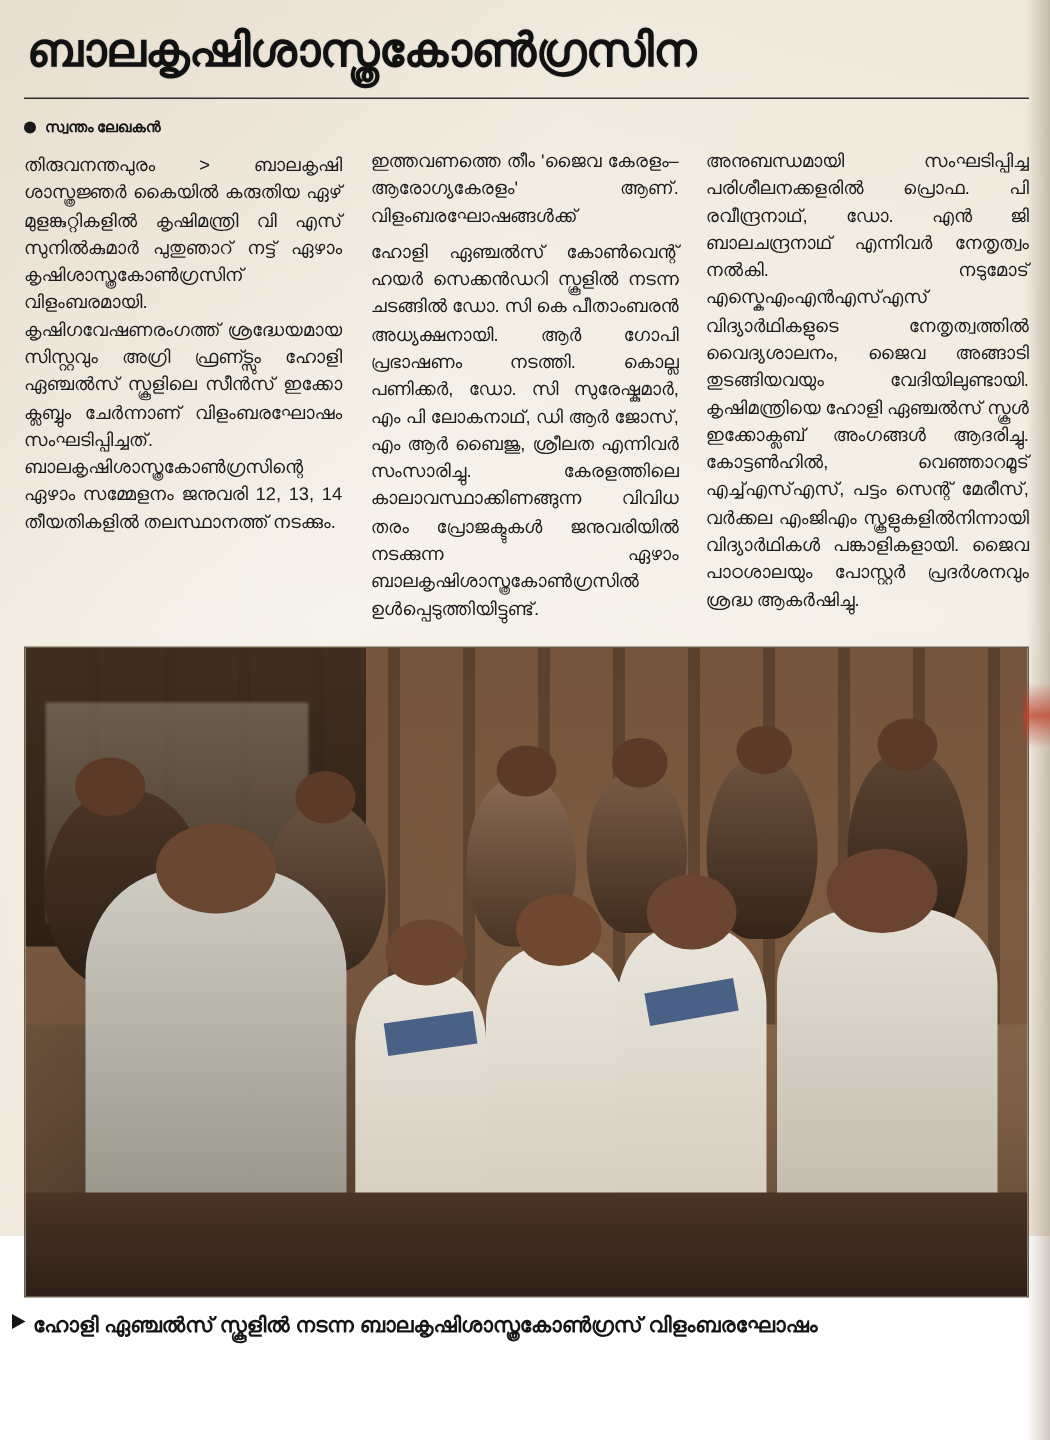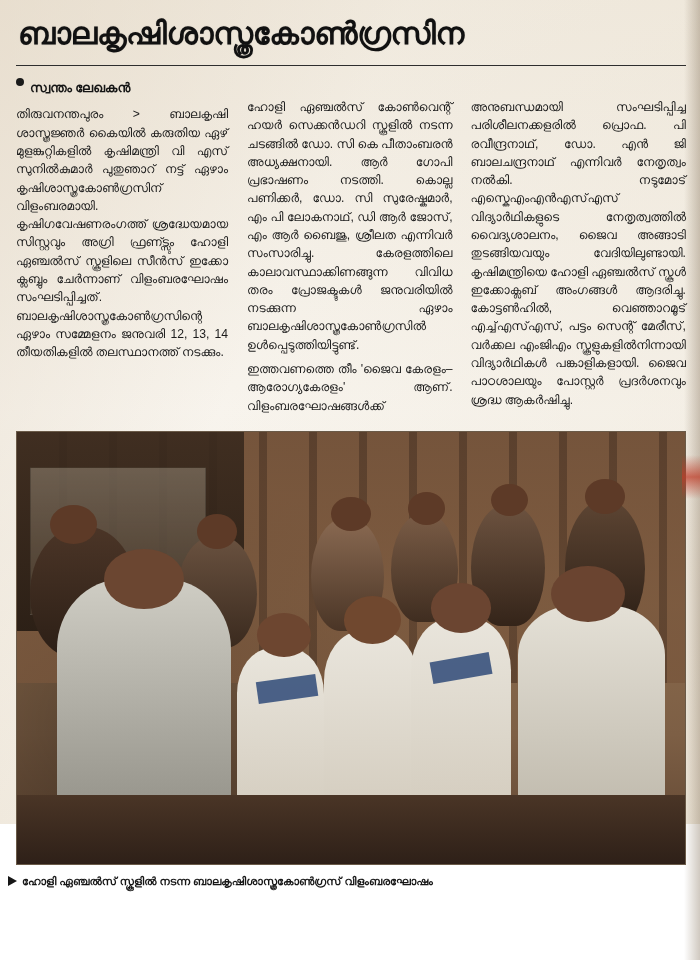--- a/index.html
+++ b/index.html
@@ -55,24 +55,25 @@
     color: #1b1b1b;
     text-align: justify;
     word-spacing: -0.5px;
   }
   .col1 { width: 33%; padding-right: 9px; }
   .col2 { width: 33.5%; padding: 0 9px; border-left: 1px solid rgba(0,0,0,0.0); }
   .col3 { width: 33.5%; padding-left: 9px; }
 
   .byline {
     display: flex;
+    align-items: center;
     gap: 6px;
     margin: 6px 0 8px 0;
     font-weight: bold;
-    font-size: 13px;
+    font-size: 10px;
     color: #151515;
   }
   .bullet {
     width: 8px;
     height: 8px;
     border-radius: 50%;
     background: #1a1a1a;
     display: inline-block;
     flex: 0 0 auto;
   }
@@ -126,21 +127,21 @@
     filter: blur(0.4px);
   }
   .head {
     position: absolute;
     border-radius: 50%;
     background: #5d3a27;
   }
   .uniform-white { background: linear-gradient(180deg,#e9e5dc,#cfc7b8); }
   .caption-box {
     margin: 8px 14px 0 22px;
-    font-size: 11px;
+    font-size: 14px;
     font-weight: bold;
     line-height: 1.48;
     color: #161616;
     position: relative;
   }
   .caption-arrow {
     position: absolute;
     left: -14px;
     top: 3px;
     width: 0; height: 0;
@@ -178,22 +179,22 @@
     <div class="col col1">
       <div class="byline">
         <span class="bullet"></span>
         <span>സ്വന്തം ലേഖകൻ</span>
       </div>
       <p class="para">തിരുവനന്തപുരം &gt; ബാലകൃഷി ശാസ്ത്രജ്ഞർ കൈയിൽ കരുതിയ ഏഴ് മുളങ്കുറ്റികളിൽ കൃഷിമന്ത്രി വി എസ് സുനിൽകുമാർ പുതുഞാറ് നട്ട് ഏഴാം കൃഷിശാസ്ത്രകോൺഗ്രസിന് വിളംബരമായി. കൃഷിഗവേഷണരംഗത്ത് ശ്രദ്ധേയമായ സിസ്റ്റവും അഗ്രി ഫ്രണ്ട്സും ഹോളി ഏഞ്ചൽസ് സ്കൂളിലെ സീൻസ് ഇക്കോ ക്ലബ്ബും ചേർന്നാണ് വിളംബരഘോഷം സംഘടിപ്പിച്ചത്. ബാലകൃഷിശാസ്ത്രകോൺഗ്രസിന്റെ ഏഴാം സമ്മേളനം ജനുവരി 12, 13, 14 തീയതികളിൽ തലസ്ഥാനത്ത് നടക്കും.</p>
     </div>
 
     <div class="col col2">
       <div class="spacer-top"></div>
+      <p class="para">ഇത്തവണത്തെ തീം 'ജൈവ കേരളം– ആരോഗ്യകേരളം' ആണ്. വിളംബരഘോഷങ്ങൾക്ക്</p>
       <p class="para">ഹോളി ഏഞ്ചൽസ് കോൺവെന്റ് ഹയർ സെക്കൻഡറി സ്കൂളിൽ നടന്ന ചടങ്ങിൽ ഡോ. സി കെ പീതാംബരൻ അധ്യക്ഷനായി. ആർ ഗോപി പ്രഭാഷണം നടത്തി. കൊല്ല പണിക്കർ, ഡോ. സി സുരേഷ്കുമാർ, എം പി ലോകനാഥ്, ഡി ആർ ജോസ്, എം ആർ ബൈജു, ശ്രീലത എന്നിവർ സംസാരിച്ചു. കേരളത്തിലെ കാലാവസ്ഥാക്കിണങ്ങുന്ന വിവിധ തരം പ്രോജക്ടുകൾ ജനുവരിയിൽ നടക്കുന്ന ഏഴാം ബാലകൃഷിശാസ്ത്രകോൺഗ്രസിൽ ഉൾപ്പെടുത്തിയിട്ടുണ്ട്.</p>
-      <p class="para">ഇത്തവണത്തെ തീം 'ജൈവ കേരളം– ആരോഗ്യകേരളം' ആണ്. വിളംബരഘോഷങ്ങൾക്ക്</p>
     </div>
 
     <div class="col col3">
       <div class="spacer-top"></div>
       <p class="para">അനുബന്ധമായി സംഘടിപ്പിച്ച പരിശീലനക്കളരിൽ പ്രൊഫ. പി രവീന്ദ്രനാഥ്, ഡോ. എൻ ജി ബാലചന്ദ്രനാഥ് എന്നിവർ നേതൃത്വം നൽകി. നടുമോട് എസ്കെഎംഎൻഎസ്എസ് വിദ്യാർഥികളുടെ നേതൃത്വത്തിൽ വൈദ്യശാലനം, ജൈവ അങ്ങാടി തുടങ്ങിയവയും വേദിയിലുണ്ടായി. കൃഷിമന്ത്രിയെ ഹോളി ഏഞ്ചൽസ് സ്കൂൾ ഇക്കോക്ലബ് അംഗങ്ങൾ ആദരിച്ചു. കോട്ടൺഹിൽ, വെഞ്ഞാറമൂട് എച്ച്എസ്എസ്, പട്ടം സെന്റ് മേരീസ്, വർക്കല എംജിഎം സ്കൂളുകളിൽനിന്നായി വിദ്യാർഥികൾ പങ്കാളികളായി. ജൈവ പാഠശാലയും പോസ്റ്റർ പ്രദർശനവും ശ്രദ്ധ ആകർഷിച്ചു.</p>
     </div>
 
   </div>
 
   <div class="photo-wrap">

